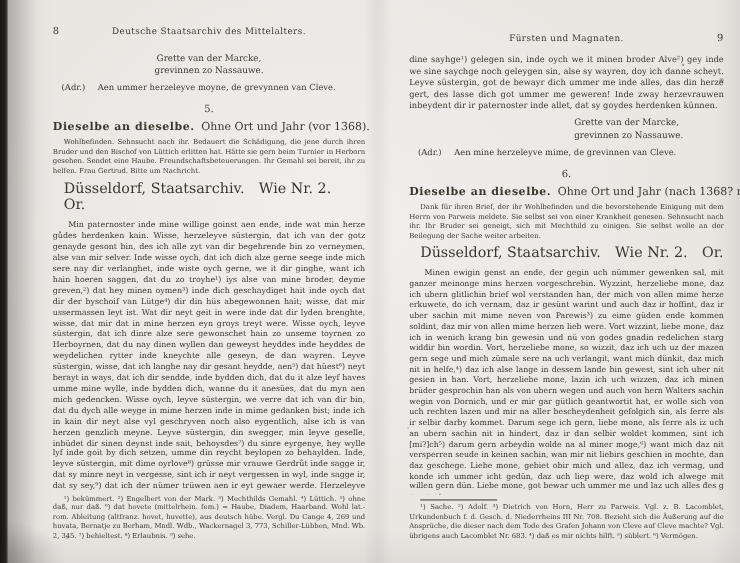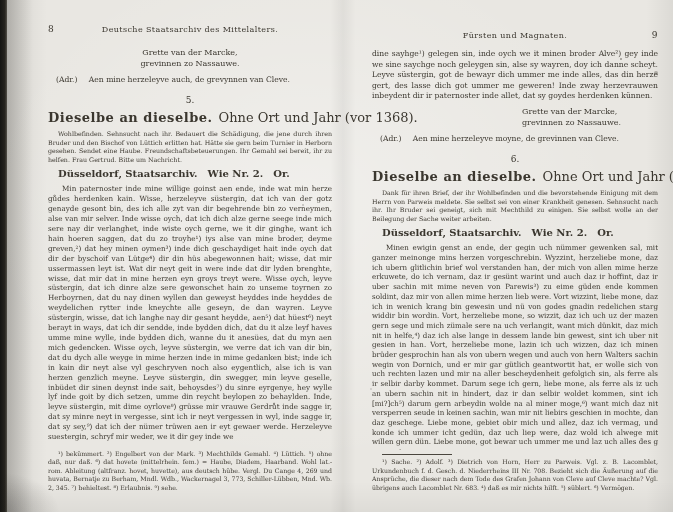--- a/index.html
+++ b/index.html
@@ -41,24 +41,24 @@
   .bodytext{font-size:7.6px;line-height:10.6px;text-align:justify;}
   .main{text-indent:14px;flex:0 1 auto;overflow:hidden;min-height:0;}
   .page.left .main{font-size:7.2px;line-height:9.9px;}
   .page.right .main{font-size:7.1px;line-height:9.7px;}
 
   .sig{text-align:center;font-size:8px;line-height:11px;margin:4px 0 3px 0;}
   .page.right .sig{text-align:left;padding-left:150px;}
   .addr{font-size:7.6px;margin:3px 0 0 8px;}
 
   .secnum{text-align:center;font-size:9px;margin:11px 0 5px 0;}
-  .sechead{text-align:center;font-size:13px;margin-bottom:5px;white-space:nowrap;}
+  .sechead{text-align:center;font-size:10px;margin-bottom:5px;white-space:nowrap;}
   .sechead .lead{font-weight:bold;letter-spacing:0.5px;margin-right:6px;}
   .regest{font-size:6.3px;line-height:8.6px;text-align:justify;text-indent:10px;margin-bottom:4px;}
-  .source{font-size:10px;margin:0 0 5px 10px;font-weight:bold;}
+  .source{font-size:13px;margin:0 0 5px 10px;}
 
   .footblock{margin-top:auto;padding-top:4px;}
   .footrule{width:70px;border-top:0.8px solid #4a463e;margin:0 0 3px 10px;}
   .footnotes{font-size:6.2px;line-height:8.4px;text-align:justify;text-indent:10px;}
 </style>
 </head>
 <body>
 
 <div class="scan">
   <div class="edge-strip"></div>
@@ -73,21 +73,21 @@
       <span class="runtitle">Deutsche Staatsarchiv des Mittelalters.</span>
       <span class="pagenum"></span>
     </div>
 
 
     <div class="sig">
       <div>Grette van der Marcke,</div>
       <div>grevinnen zo Nassauwe.</div>
     </div>
 
-    <p class="addr">(Adr.)  Aen mine herzeleyve auch, de grevynnen van Cleve.</p>
+    <p class="addr">(Adr.)  Aen ummer herzeleyve moyne, de grevynnen van Cleve.</p>
 
     <div class="secnum">5.</div>
     <div class="sechead">
       <span class="lead">Dieselbe an dieselbe.</span><span class="rest">Ohne Ort und Jahr (vor 1368).</span>
     </div>
 
     <p class="regest">Wohlbefinden.  Sehnsucht nach ihr.  Bedauert die Schädigung, die jene durch ihren Bruder und den Bischof von Lüttich erlitten hat.  Hätte sie gern beim Turnier in Herborn gesehen.  Sendet eine Haube.  Freundschaftsbeteuerungen.  Ihr Gemahl sei bereit, ihr zu helfen.  Frau Gertrud.  Bitte um Nachricht.</p>
     <p class="source">Düsseldorf, Staatsarchiv.  Wie Nr. 2.  Or.</p>
 
     <p class="bodytext main">Min paternoster inde mine willige goinst aen ende, inde wat min herze gůdes herdenken kain. Wisse, herzeleyve süstergin, dat ich van der gotz genayde gesont bin, des ich alle zyt van dir begehrende bin zo verneymen, alse van mir selver. Inde wisse oych, dat ich dich alze gerne seege inde mich sere nay dir verlanghet, inde wiste oych gerne, we it dir ginghe, want ich hain hoeren saggen, dat du zo troyhe¹) iys alse van mine broder, deyme greven,²) dat hey minen oymen³) inde dich geschaydiget hait inde oych dat dir der byschoif van Lütge⁴) dir din hüs abegewonnen hait; wisse, dat mir ussermassen leyt ist. Wat dir neyt geit in were inde dat dir lyden brenghte, wisse, dat mir dat in mine herzen eyn groys treyt were. Wisse oych, leyve süstergin, dat ich dinre alze sere gewonschet hain zo unseme toyrnen zo Herboyrnen, dat du nay dinen wyllen dan geweyst heyddes inde heyddes de weydelichen rytter inde kneychte alle geseyn, de dan wayren. Leyve süstergin, wisse, dat ich langhe nay dir gesant heydde, aen⁵) dat hüest⁶) neyt berayt in ways, dat ich dir sendde, inde bydden dich, dat du it alze leyf haves umme mine wylle, inde bydden dich, wanne du it anesües, dat du myn aen mich gedencken. Wisse oych, leyve süstergin, we verre dat ich van dir bin, dat du dych alle weyge in mime herzen inde in mime gedanken bist; inde ich in kain dir neyt alse vyl geschryven noch also eygentlich, alse ich is van herzen genzlich meyne. Leyve süstergin, din swegger, min leyve geselle, inbüdet dir sinen deynst inde sait, behoysdes⁷) du sinre eyrgenye, hey wylle lyf inde goit by dich setzen, umme din reycht beylopen zo behaylden. Inde, leyve süstergin, mit dime oyrlove⁸) grüsse mir vrauwe Gerdrůt inde sagge ir, dat sy minre neyt in vergesse, sint ich ir neyt vergessen in wyl, inde sagge ir, dat sy sey,⁹) dat ich der nümer trüwen aen ir eyt gewaer werde. Herzeleyve suestergin, schryf mir weder, we it dir gey inde we</p>
@@ -104,21 +104,21 @@
       <span class="pagenum">9</span>
     </div>
 
     <p class="bodytext">dine sayhge¹) gelegen sin, inde oych we it minen broder Alve²) gey inde we sine saychge noch geleygen sin, alse sy wayren, doy ich danne scheyt. Leyve süstergin, got de bewayr dich ummer me inde alles, das din herze gert, des lasse dich got ummer me geweren! Inde zway herzevrauwen inbeydent dir ir paternoster inde allet, dat sy goydes herdenken künnen.</p>
 
     <div class="sig">
       <div>Grette van der Marcke,</div>
       <div>grevinnen zo Nassauwe.</div>
     </div>
 
-    <p class="addr">(Adr.)  Aen mine herzeleyve moyne, de grevinnen van Cleve.</p>
+    <p class="addr">(Adr.)  Aen mine herzeleyve mime, de grevinnen van Cleve.</p>
 
     <div class="secnum">6.</div>
     <div class="sechead">
       <span class="lead">Dieselbe an dieselbe.</span><span class="rest">Ohne Ort und Jahr (nach 1368? nach Juli 25).</span>
     </div>
 
     <p class="regest">Dank für ihren Brief, der ihr Wohlbefinden und die bevorstehende Einigung mit dem Herrn von Parweis meldete.  Sie selbst sei von einer Krankheit genesen.  Sehnsucht nach ihr.  Ihr Bruder sei geneigt, sich mit Mechthild zu einigen.  Sie selbst wolle an der Beilegung der Sache weiter arbeiten.</p>
     <p class="source">Düsseldorf, Staatsarchiv.  Wie Nr. 2.  Or.</p>
 
     <p class="bodytext main">Minen ewigin genst an ende, der gegin uch nümmer gewenken sal, mit ganzer meinonge mins herzen vorgeschrebin. Wyzzint, herzeliebe mone, daz ich ubern glitlichin brief wol verstanden han, der mich von allen mime herze erkuwete, do ich vernam, daz ir gesünt warint und auch daz ir hoffint, daz ir uber sachin mit mime neven von Parewis³) zu eime güden ende kommen soldint, daz mir von allen mime herzen lieb were. Vort wizzint, liebe mone, daz ich in wenich krang bin gewesin und nü von godes gnadin redelichen starg widdir bin wordin. Vort, herzeliebe mone, so wizzit, daz ich uch uz der mazen gern sege und mich zümale sere na uch verlangit, want mich dünkit, daz mich nit in helfe,⁴) daz ich alse lange in dessem lande bin gewest, sint ich uber nit gesien in han. Vort, herzeliebe mone, lazin ich uch wizzen, daz ich minen brüder gesprochin han als von ubern wegen und auch von hern Walters sachin wegin von Dornich, und er mir gar gütlich geantwortit hat, er wolle sich von uch rechten lazen und mir na aller bescheydenheit gefolgich sin, als ferre als ir selbir darby kommet. Darum sege ich gern, liebe mone, als ferre als iz uch an ubern sachin nit in hindert, daz ir dan selbir woldet kommen, sint ich [mi?]ch⁵) darum gern arbeydin wolde na al miner moge,⁶) want mich daz nit versperren seude in keinen sachin, wan mir nit liebirs geschien in mochte, dan daz geschege. Liebe mone, gebiet obir mich und allez, daz ich vermag, und konde ich ummer icht gedün, daz uch liep were, daz wold ich alwege mit willen gern dün. Liebe mone, got bewar uch ummer me und laz uch alles des g e w e r t ,</p>

